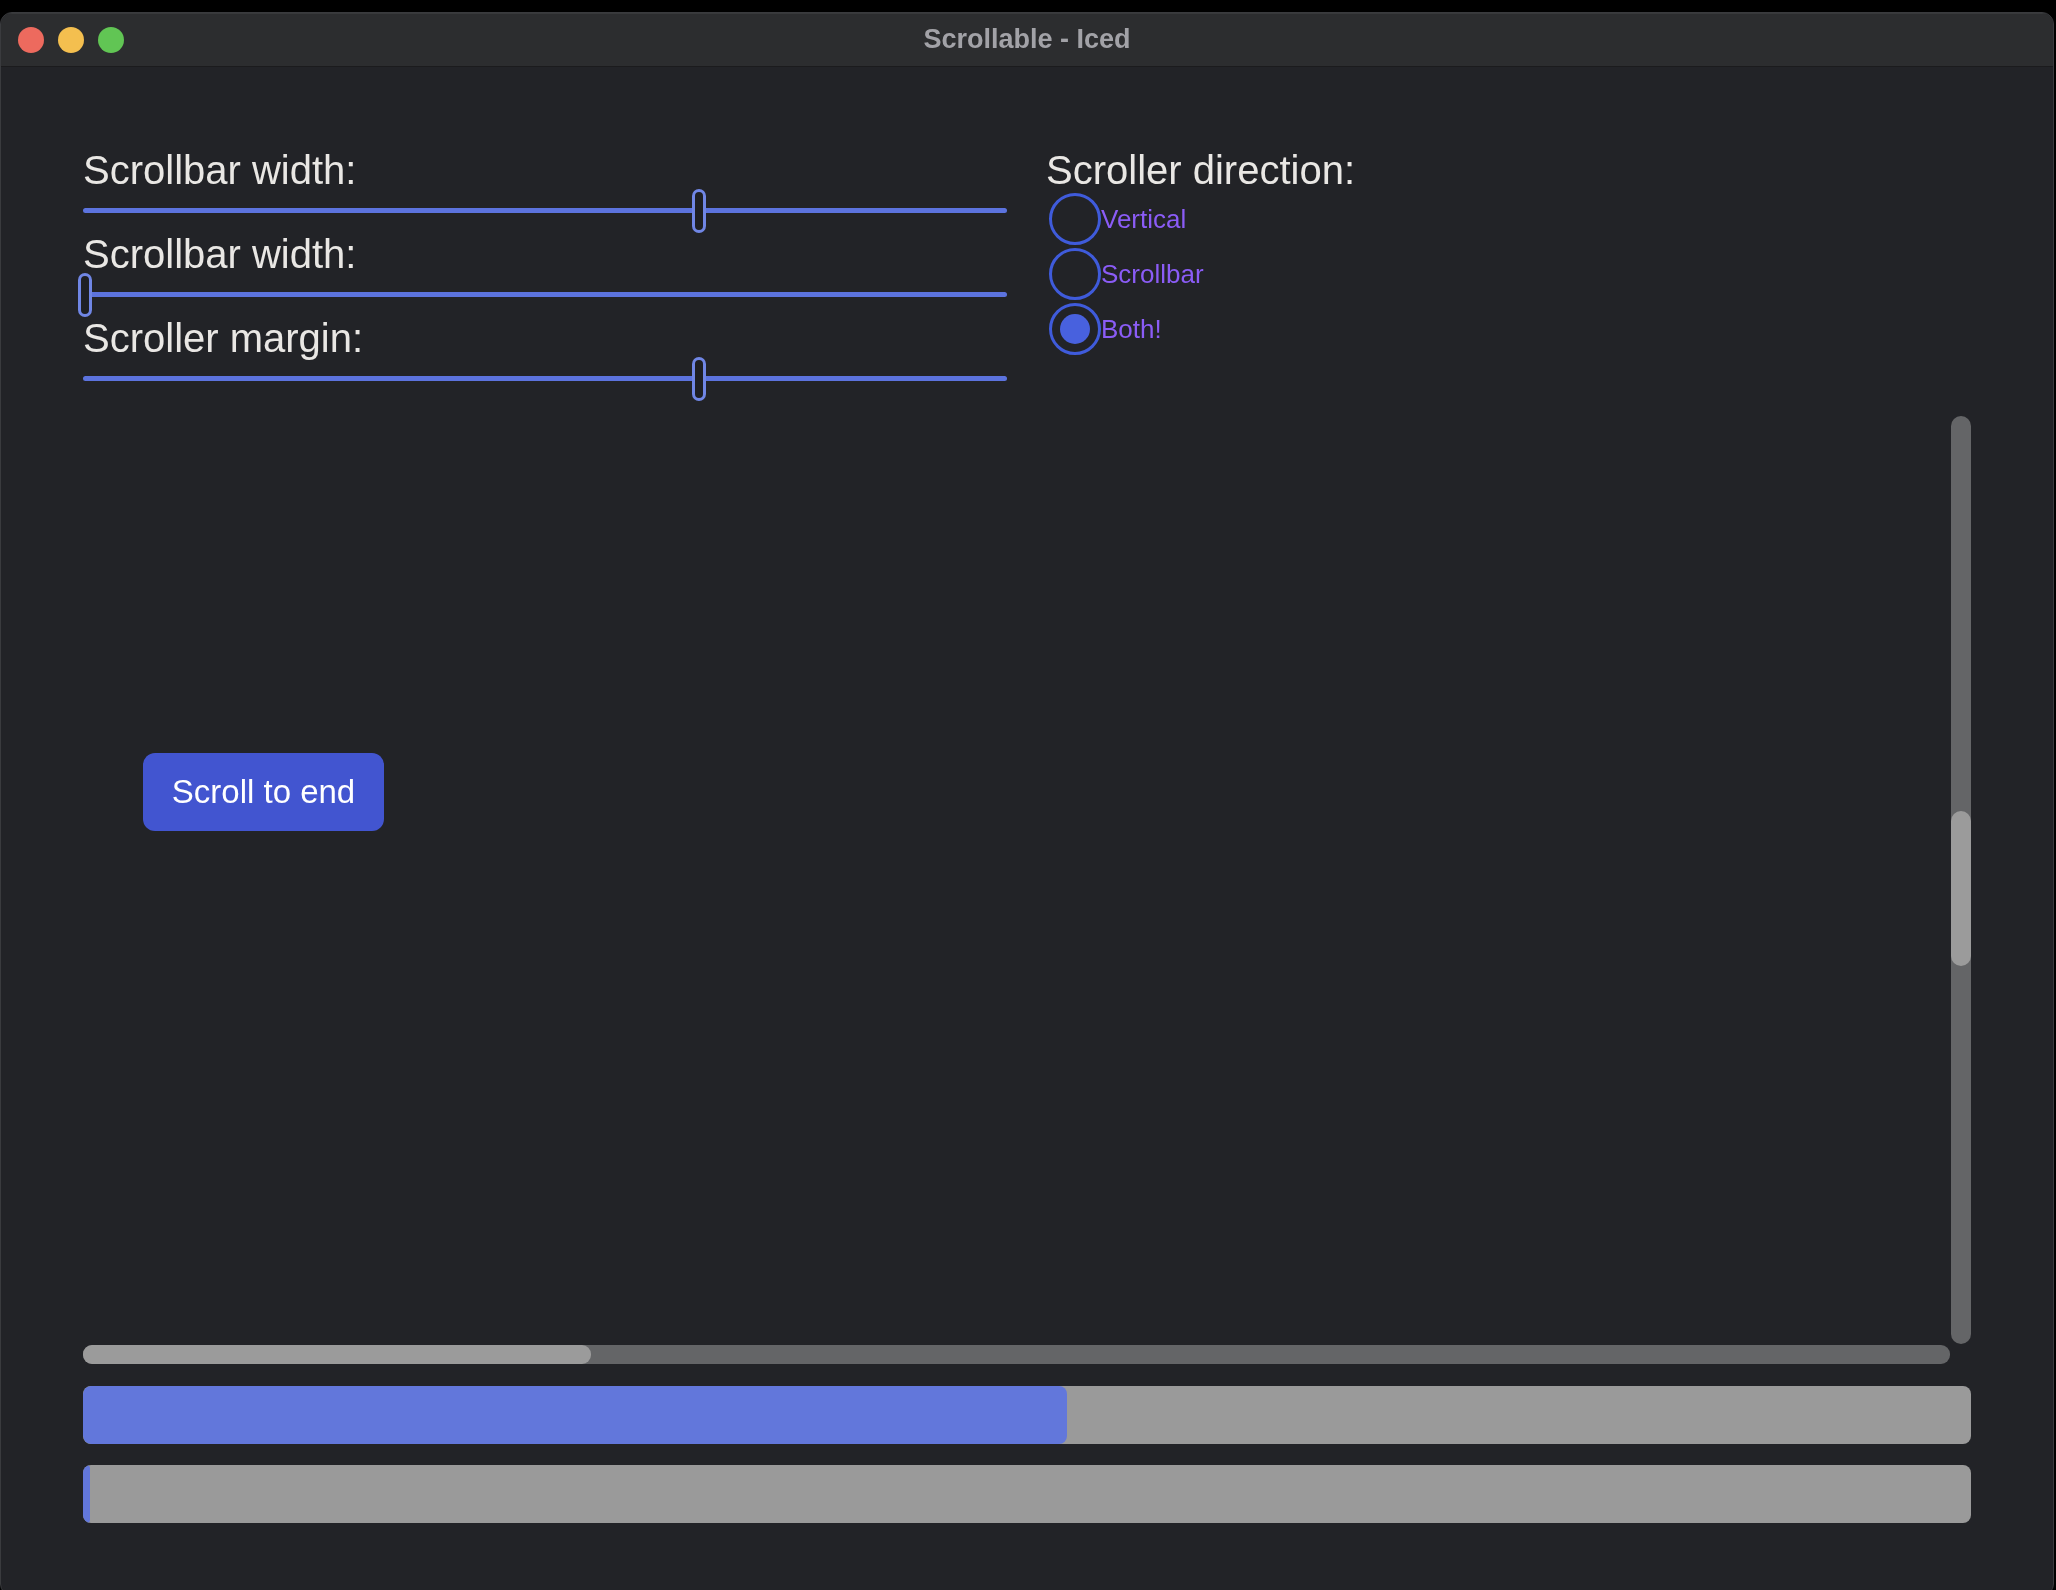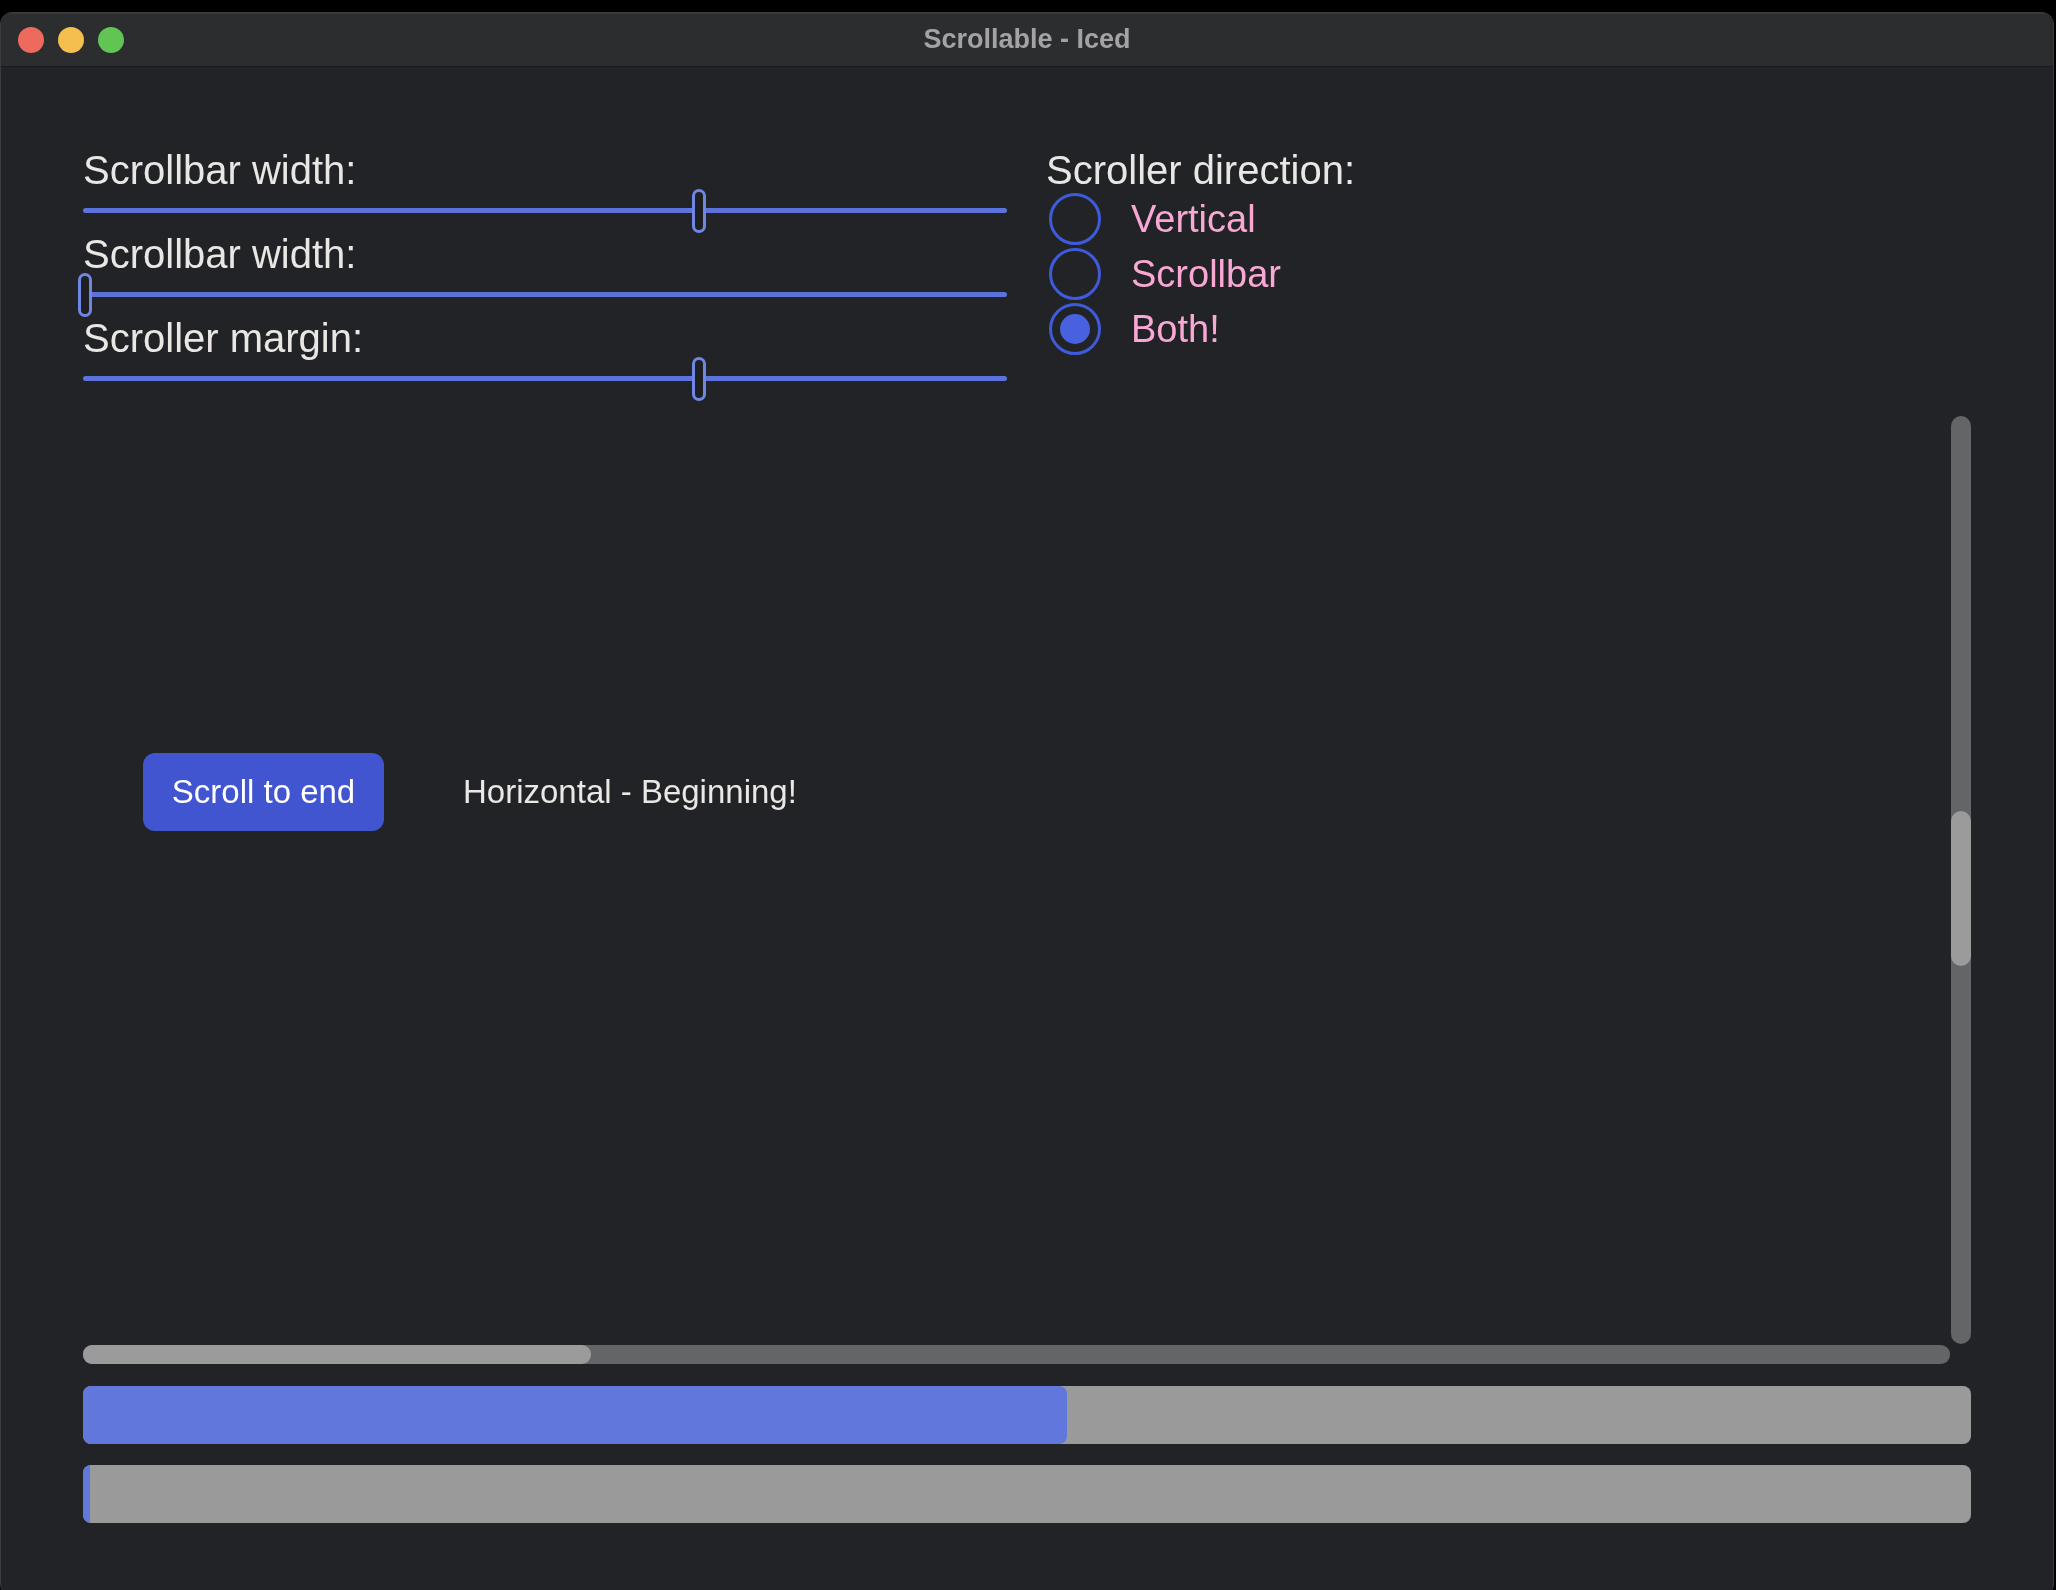--- a/index.html
+++ b/index.html
@@ -22,21 +22,21 @@
   .slider{position:absolute;width:924px;height:44px;}
   .slider-rail{position:absolute;left:0;right:0;top:19px;height:5px;background:#5c73de;border-radius:3px;}
   .slider-handle{position:absolute;top:0;width:14px;height:44px;box-sizing:border-box;
                  border:3px solid #7086e5;background:#1e1f23;border-radius:8px;}
   
   .radio-row{position:absolute;height:52px;display:flex;align-items:center;}
   .radio-circle{width:52px;height:52px;box-sizing:border-box;border:3px solid #3f5bdb;border-radius:50%;
                 display:flex;align-items:center;justify-content:center;flex:0 0 auto;}
   .radio-dot{width:30px;height:30px;border-radius:50%;background:transparent;}
   .radio-row.selected .radio-dot{background:#4861de;}
-  .radio-label{margin-left:30px;color:#f9a8d4;font-size:38px;white-space:nowrap;}
+  .radio-label{color:#8b5cf6;font-size:26px;white-space:nowrap;}
   
   .btn{position:absolute;left:142px;top:740px;width:241px;height:78px;background:#4255d0;border:none;
        border-radius:12px;color:#fff;font-size:33px;font-family:inherit;cursor:pointer;}
   .status{position:absolute;left:462px;top:740px;height:78px;line-height:78px;color:#eae8e5;font-size:33px;white-space:nowrap;}
   
   .vbar{position:absolute;left:1950px;top:403px;width:20px;height:928px;background:#646567;border-radius:10px;}
   .vthumb{position:absolute;left:0;width:20px;background:#9b9b9b;border-radius:10px;}
   .hbar{position:absolute;left:82px;top:1332px;width:1867px;height:19px;background:#646567;border-radius:9px;}
   .hscroller{position:absolute;left:0;top:0;height:19px;background:#9b9b9b;border-radius:9px;}
   
@@ -86,21 +86,20 @@
     <div class="radio-label">Scrollbar</div>
   </div>
   <div class="radio-row selected" style="left:1048px;top:290px">
     <div class="radio-circle">
         <div class="radio-dot"></div>
       </div>
     <div class="radio-label">Both!</div>
   </div>
 
   <button class="btn">Scroll to end</button>
-  <div class="status">Horizontal - Beginning!</div>
 
   <div class="vbar">
     <div class="vthumb" style="top: 42.6%; height: 16.7%;"></div>
   </div>
 
   <div class="hbar">
     <div class="hscroller" style="left: 0%; width: 27.2%;"></div>
   </div>
 
   <div class="progress" style="top:1373px">

